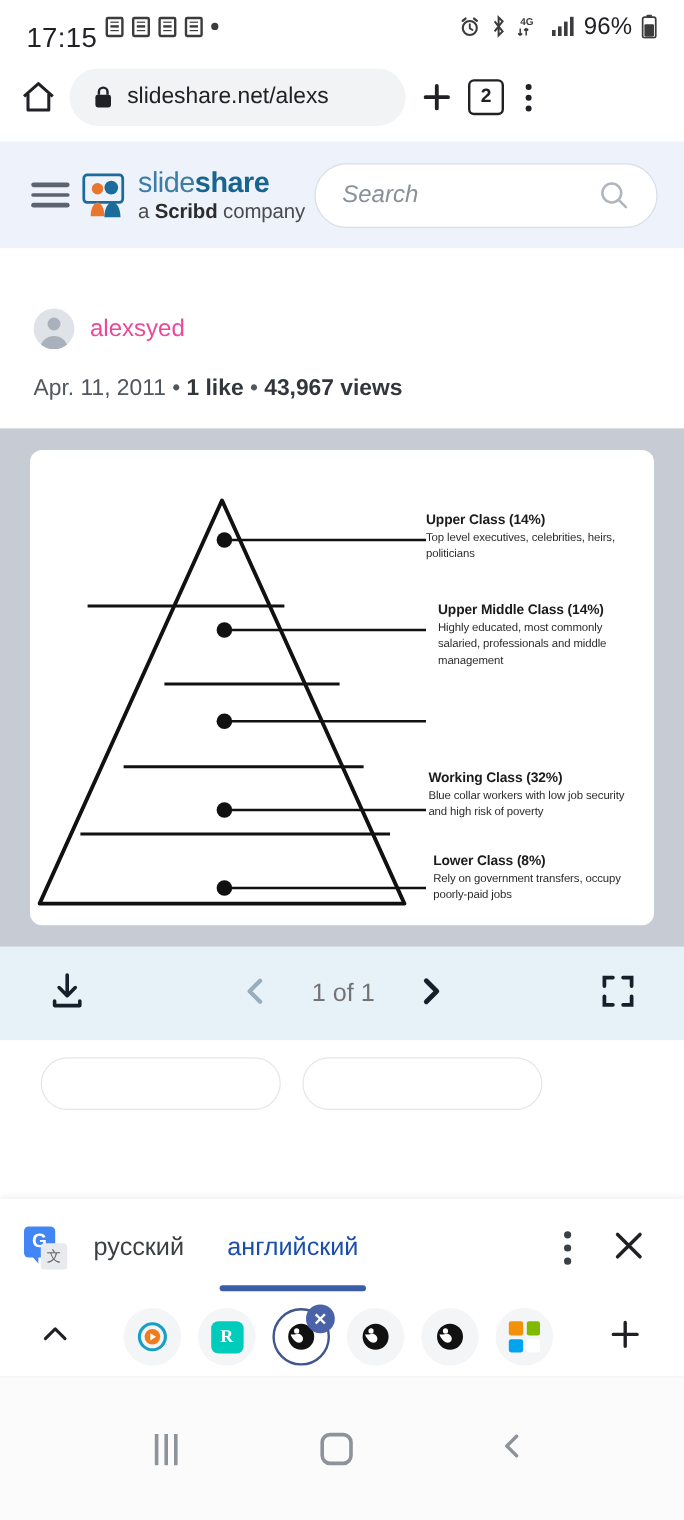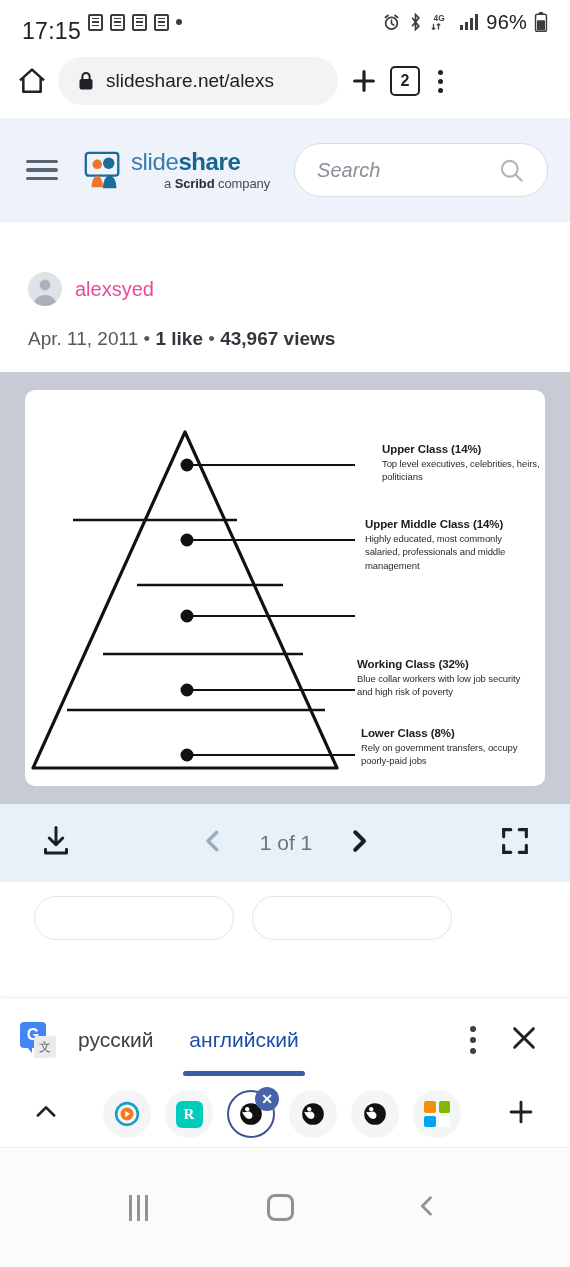--- a/index.html
+++ b/index.html
@@ -47,30 +47,30 @@
   .tabcount {
     width:30px; height:30px; border:2.5px solid #202124; border-radius:5px;
     display:flex; align-items:center; justify-content:center;
     font-size:16px; font-weight:bold; color:#202124;
   }
   .kebab { display:flex; flex-direction:column; gap:4px; padding:4px 8px; }
   .kebab i { width:5px; height:5px; border-radius:50%; background:#202124; }
 
   
   .ss-header {
-    height:104px; background:#eef2fa; display:flex; align-items:center;
-    padding:0 22px; gap:20px;
+    height:89px; background:#eef2fa; display:flex; align-items:center;
+    padding:0 22px; gap:4px;
   }
   .hamburger { display:flex; flex-direction:column; gap:5px; padding:6px 4px; }
   .hamburger i { width:32px; height:3.5px; background:#5b6470; border-radius:2px; }
   .logo-wrap { display:flex; align-items:center; gap:7px; }
   .logo-text { line-height:1; }
   .logo-top { font-size:24px; color:#3b7ca8; letter-spacing:-.4px; }
   .logo-top b { color:#17648f; font-weight:bold; }
-  .logo-sub { font-size:13px; color:#4a4a4a; margin-top:3px; letter-spacing:-.1px;margin-left:33px;}
+  .logo-sub { font-size:17px; color:#4a4a4a; margin-top:3px; letter-spacing:-.1px;}
   .logo-sub b { font-weight:bold; color:#2c2c2c; }
   .ss-search {
     flex:1; height:54px; background:#fff; border:1.5px solid #d8dee6;
     border-radius:27px; display:flex; align-items:center; justify-content:space-between;
     padding:0 22px; margin-left:4px;font-style:italic;
   }
   .ss-search span { font-size:20px; color:#8a9098; }
 
   
   .doc-head { padding:30px 28px 22px 28px; background:#fff; }
@@ -334,21 +334,21 @@
         <line x1="162" y1="150" x2="330" y2="150" stroke="#111" stroke-width="2"></line>
         <circle cx="162" cy="150" r="6.5" fill="#111"></circle>
         <line x1="162" y1="226" x2="330" y2="226" stroke="#111" stroke-width="2"></line>
         <circle cx="162" cy="226" r="6.5" fill="#111"></circle>
         <line x1="162" y1="300" x2="330" y2="300" stroke="#111" stroke-width="2"></line>
         <circle cx="162" cy="300" r="6.5" fill="#111"></circle>
         <line x1="162" y1="365" x2="330" y2="365" stroke="#111" stroke-width="2"></line>
         <circle cx="162" cy="365" r="6.5" fill="#111"></circle>
       </svg>
 
-      <div class="tier-label" style="left:330px; top:53px; width:172px;margin-left:27px;">
+      <div class="tier-label" style="left:330px; top:53px; width:172px;">
         <div class="tier-title">Upper Class (14%)</div>
         <div class="tier-desc">Top level executives, celebrities, heirs, politicians</div>
       </div>
       <div class="tier-label" style="left:340px; top:128px; width:168px;">
         <div class="tier-title">Upper Middle Class (14%)</div>
         <div class="tier-desc">Highly educated, most commonly salaried, professionals and middle management</div>
       </div>
       <div class="tier-label" style="left:332px; top:268px; width:172px;">
         <div class="tier-title">Working Class (32%)</div>
         <div class="tier-desc">Blue collar workers with low job security and high risk of poverty</div>

